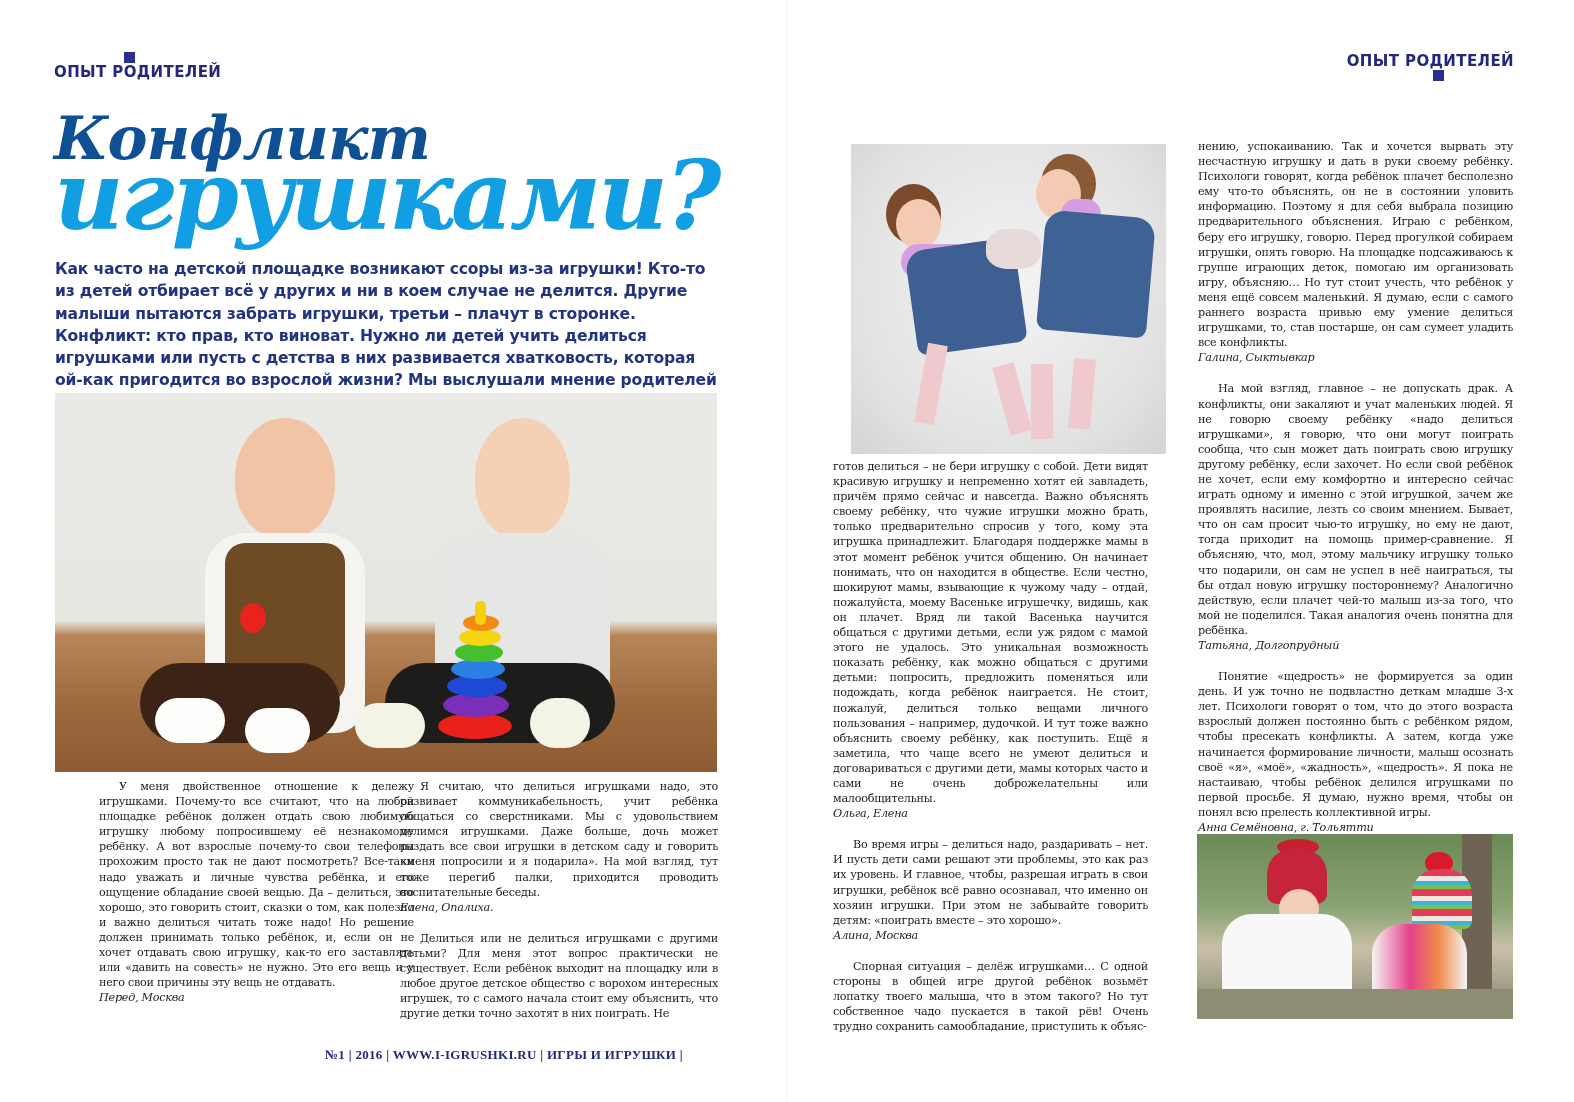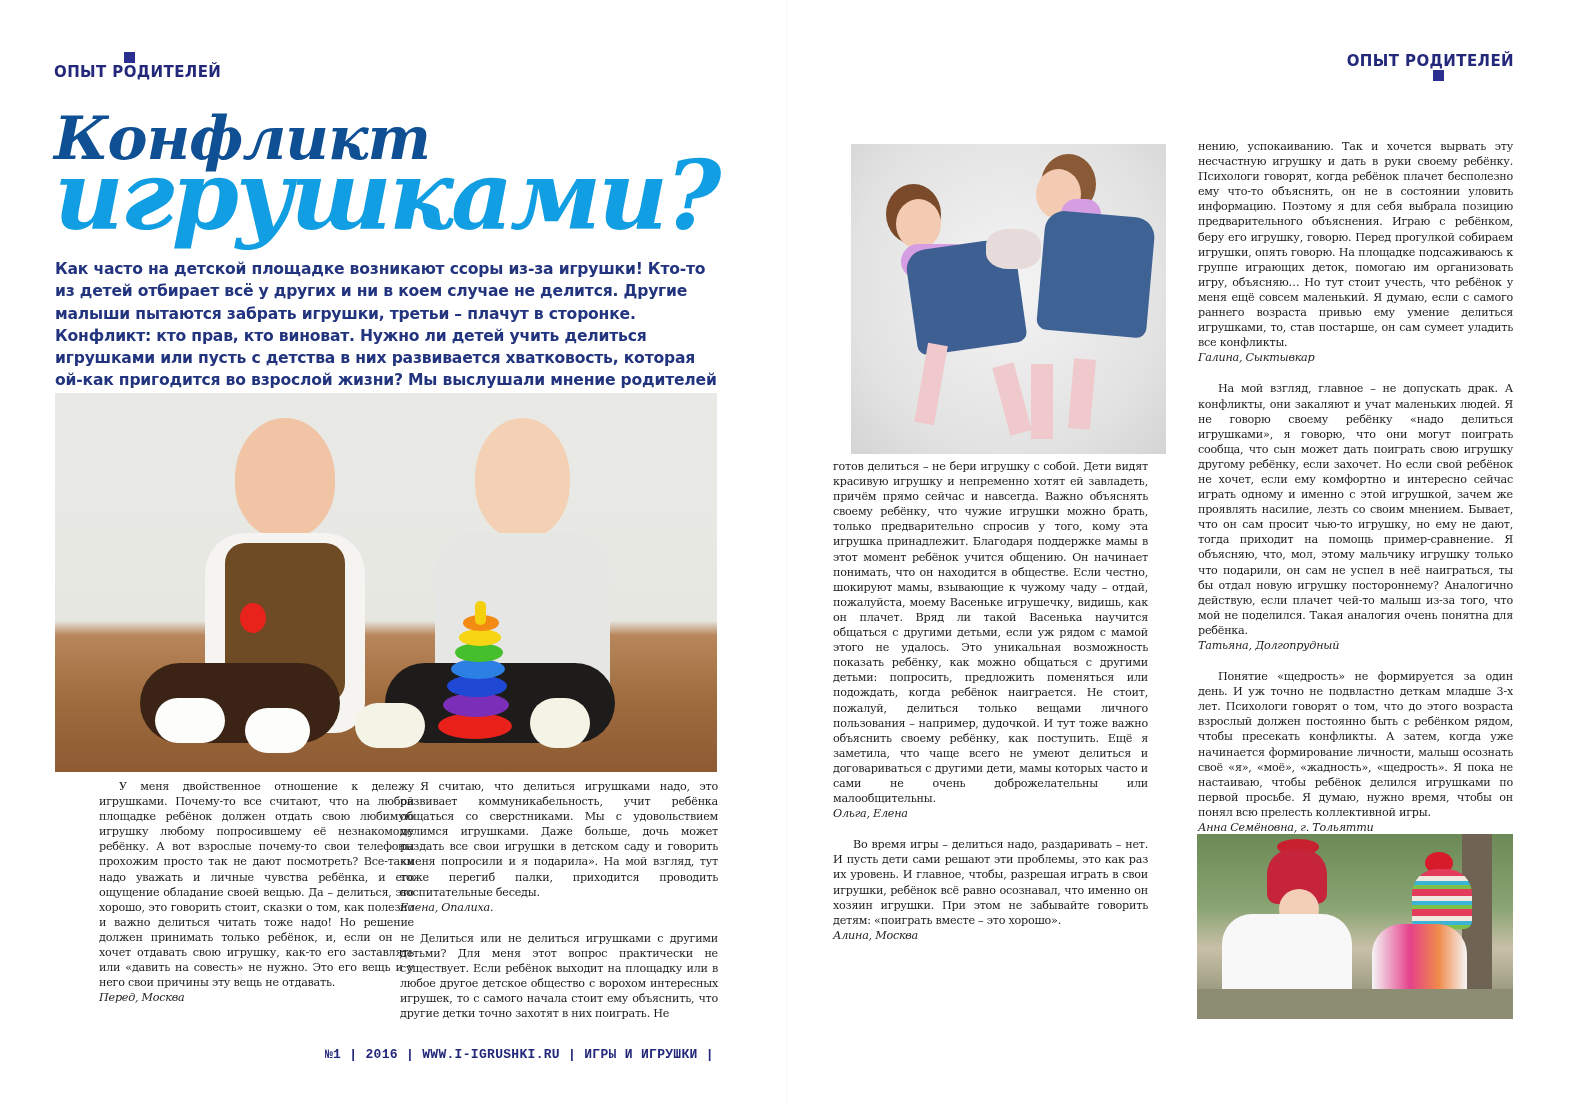--- a/index.html
+++ b/index.html
@@ -31,21 +31,21 @@
   .col .cont { text-indent: 0; }
 
   .col-1 { left: 55px; top: 779px; width: 315px; margin-left: 44px; }
   .col-2 { left: 400px; top: 779px; width: 318px; }
   .col-3 { left: 833px; top: 459px; width: 315px; }
   .col-4 { left: 1198px; top: 139px; width: 315px; }
 
   .footer-num { position: absolute; top: 1104px; font-family: "DejaVu Sans", sans-serif; font-weight: bold; font-size: 19px; color: #111; }
   .footer-left { left: 54px; }
   .footer-right { left: 1496px; }
-  .footer-info { position: absolute; top: 1047px; left: 325px; font-family: Liberation Mono, monospace; font-weight: bold; font-size: 13px; color: #23287a; letter-spacing: 0.3px; }
+  .footer-info { position: absolute; top: 1047px; left: 325px; font-family: Liberation Serif, serif; font-weight: bold; font-size: 13px; color: #23287a; letter-spacing: 0.3px; }
 
   .gutter { position: absolute; left: 786px; top: 0; width: 2px; height: 1102px; background: linear-gradient(to right, rgba(0,0,0,0.03), rgba(0,0,0,0)); }
 </style>
 </head>
 <body>
 
 <div class="gutter"></div>
 
 <div class="section-label section-left">
   <span class="sq"></span>
@@ -124,20 +124,21 @@
   <p>Я считаю, что делиться игрушками надо, это развивает коммуникабельность, учит ребёнка общаться со сверстниками. Мы с удовольствием делимся игрушками. Даже больше, дочь может раздать все свои игрушки в детском саду и говорить «меня попросили и я подарила». На мой  взгляд, тут тоже перегиб палки, приходится проводить воспитательные беседы.</p>
   <p class="sig">Елена, Опалиха.</p>
   <p>Делиться или не делиться игрушками с другими детьми? Для меня этот вопрос практически не существует. Если ребёнок выходит на площадку или в любое другое детское общество с ворохом интересных игрушек, то с самого начала стоит ему объяснить, что другие детки точно захотят в них поиграть. Не</p>
 </div>
 
 <div class="col col-3">
   <p class="cont">готов делиться – не бери игрушку с собой. Дети видят красивую игрушку и непременно хотят ей завладеть, причём прямо сейчас и навсегда. Важно объяснять своему ребёнку, что чужие игрушки можно брать, только предварительно спросив у того, кому эта игрушка принадлежит. Благодаря поддержке мамы в этот момент ребёнок учится общению. Он начинает понимать, что он находится в обществе. Если честно, шокируют мамы, взывающие к чужому чаду – отдай, пожалуйста, моему Васеньке игрушечку, видишь, как он плачет.  Вряд ли такой Васенька научится общаться с другими детьми, если уж рядом с мамой этого не удалось.  Это уникальная возможность показать ребёнку, как можно общаться с другими детьми: попросить, предложить поменяться или подождать, когда ребёнок наиграется. Не стоит, пожалуй, делиться только вещами личного пользования – например, дудочкой.  И тут тоже важно объяснить своему ребёнку, как поступить.  Ещё я заметила, что чаще всего не умеют делиться и договариваться с другими дети, мамы которых часто и сами не очень доброжелательны или малообщительны.</p>
   <p class="sig">Ольга, Елена</p>
   <p>Во время игры – делиться надо, раздаривать – нет. И пусть дети сами решают эти проблемы, это как раз их уровень. И главное, чтобы, разрешая играть в свои игрушки, ребёнок всё равно осознавал, что именно он хозяин игрушки. При этом не забывайте говорить детям: «поиграть вместе – это хорошо».</p>
   <p class="sig">Алина, Москва</p>
+  <p>Спорная ситуация – делёж игрушками… С одной стороны в общей игре другой ребёнок возьмёт лопатку твоего малыша, что в этом такого? Но тут собственное чадо пускается в такой рёв! Очень трудно сохранить самообладание, приступить к объяс-</p>
 </div>
 
 <div class="col col-4">
   <p class="cont">нению, успокаиванию. Так и хочется вырвать эту несчастную игрушку и дать в руки своему ребёнку. Психологи говорят, когда ребёнок плачет бесполезно ему что-то объяснять, он не в состоянии уловить информацию. Поэтому я для себя выбрала позицию предварительного объяснения. Играю с ребёнком, беру его игрушку, говорю. Перед прогулкой собираем игрушки, опять говорю. На площадке подсаживаюсь к группе играющих деток, помогаю им организовать игру, объясняю… Но тут стоит учесть, что ребёнок у меня ещё совсем маленький. Я думаю, если с самого раннего возраста привью ему умение делиться игрушками, то, став постарше, он сам сумеет уладить все конфликты.</p>
   <p class="sig">Галина, Сыктывкар</p>
   <p>На мой взгляд, главное – не допускать драк. А конфликты, они закаляют и учат маленьких людей. Я не говорю своему ребёнку «надо делиться игрушками», я говорю, что они могут поиграть сообща, что сын может дать поиграть свою игрушку другому ребёнку, если захочет. Но если свой ребёнок не хочет, если ему комфортно и интересно сейчас играть одному и именно с этой игрушкой, зачем же проявлять насилие, лезть со своим мнением. Бывает, что он сам просит чью-то игрушку, но ему не дают, тогда приходит на помощь пример-сравнение. Я объясняю, что, мол, этому мальчику игрушку только что подарили, он сам не успел в неё наиграться, ты бы отдал новую игрушку постороннему? Аналогично действую, если плачет чей-то малыш из-за того, что мой не поделился. Такая аналогия очень понятна для ребёнка.</p>
   <p class="sig">Татьяна, Долгопрудный</p>
   <p>Понятие «щедрость» не формируется за один день. И уж точно не подвластно деткам младше 3-х лет. Психологи говорят о том, что до этого возраста взрослый должен постоянно быть с ребёнком рядом, чтобы пресекать конфликты. А затем, когда уже начинается формирование личности, малыш осознать своё «я», «моё», «жадность», «щедрость». Я пока не настаиваю, чтобы ребёнок делился игрушками по первой просьбе. Я думаю, нужно время, чтобы он понял всю прелесть коллективной игры.</p>
   <p class="sig">Анна Семёновна, г. Тольятти</p>
 </div>

